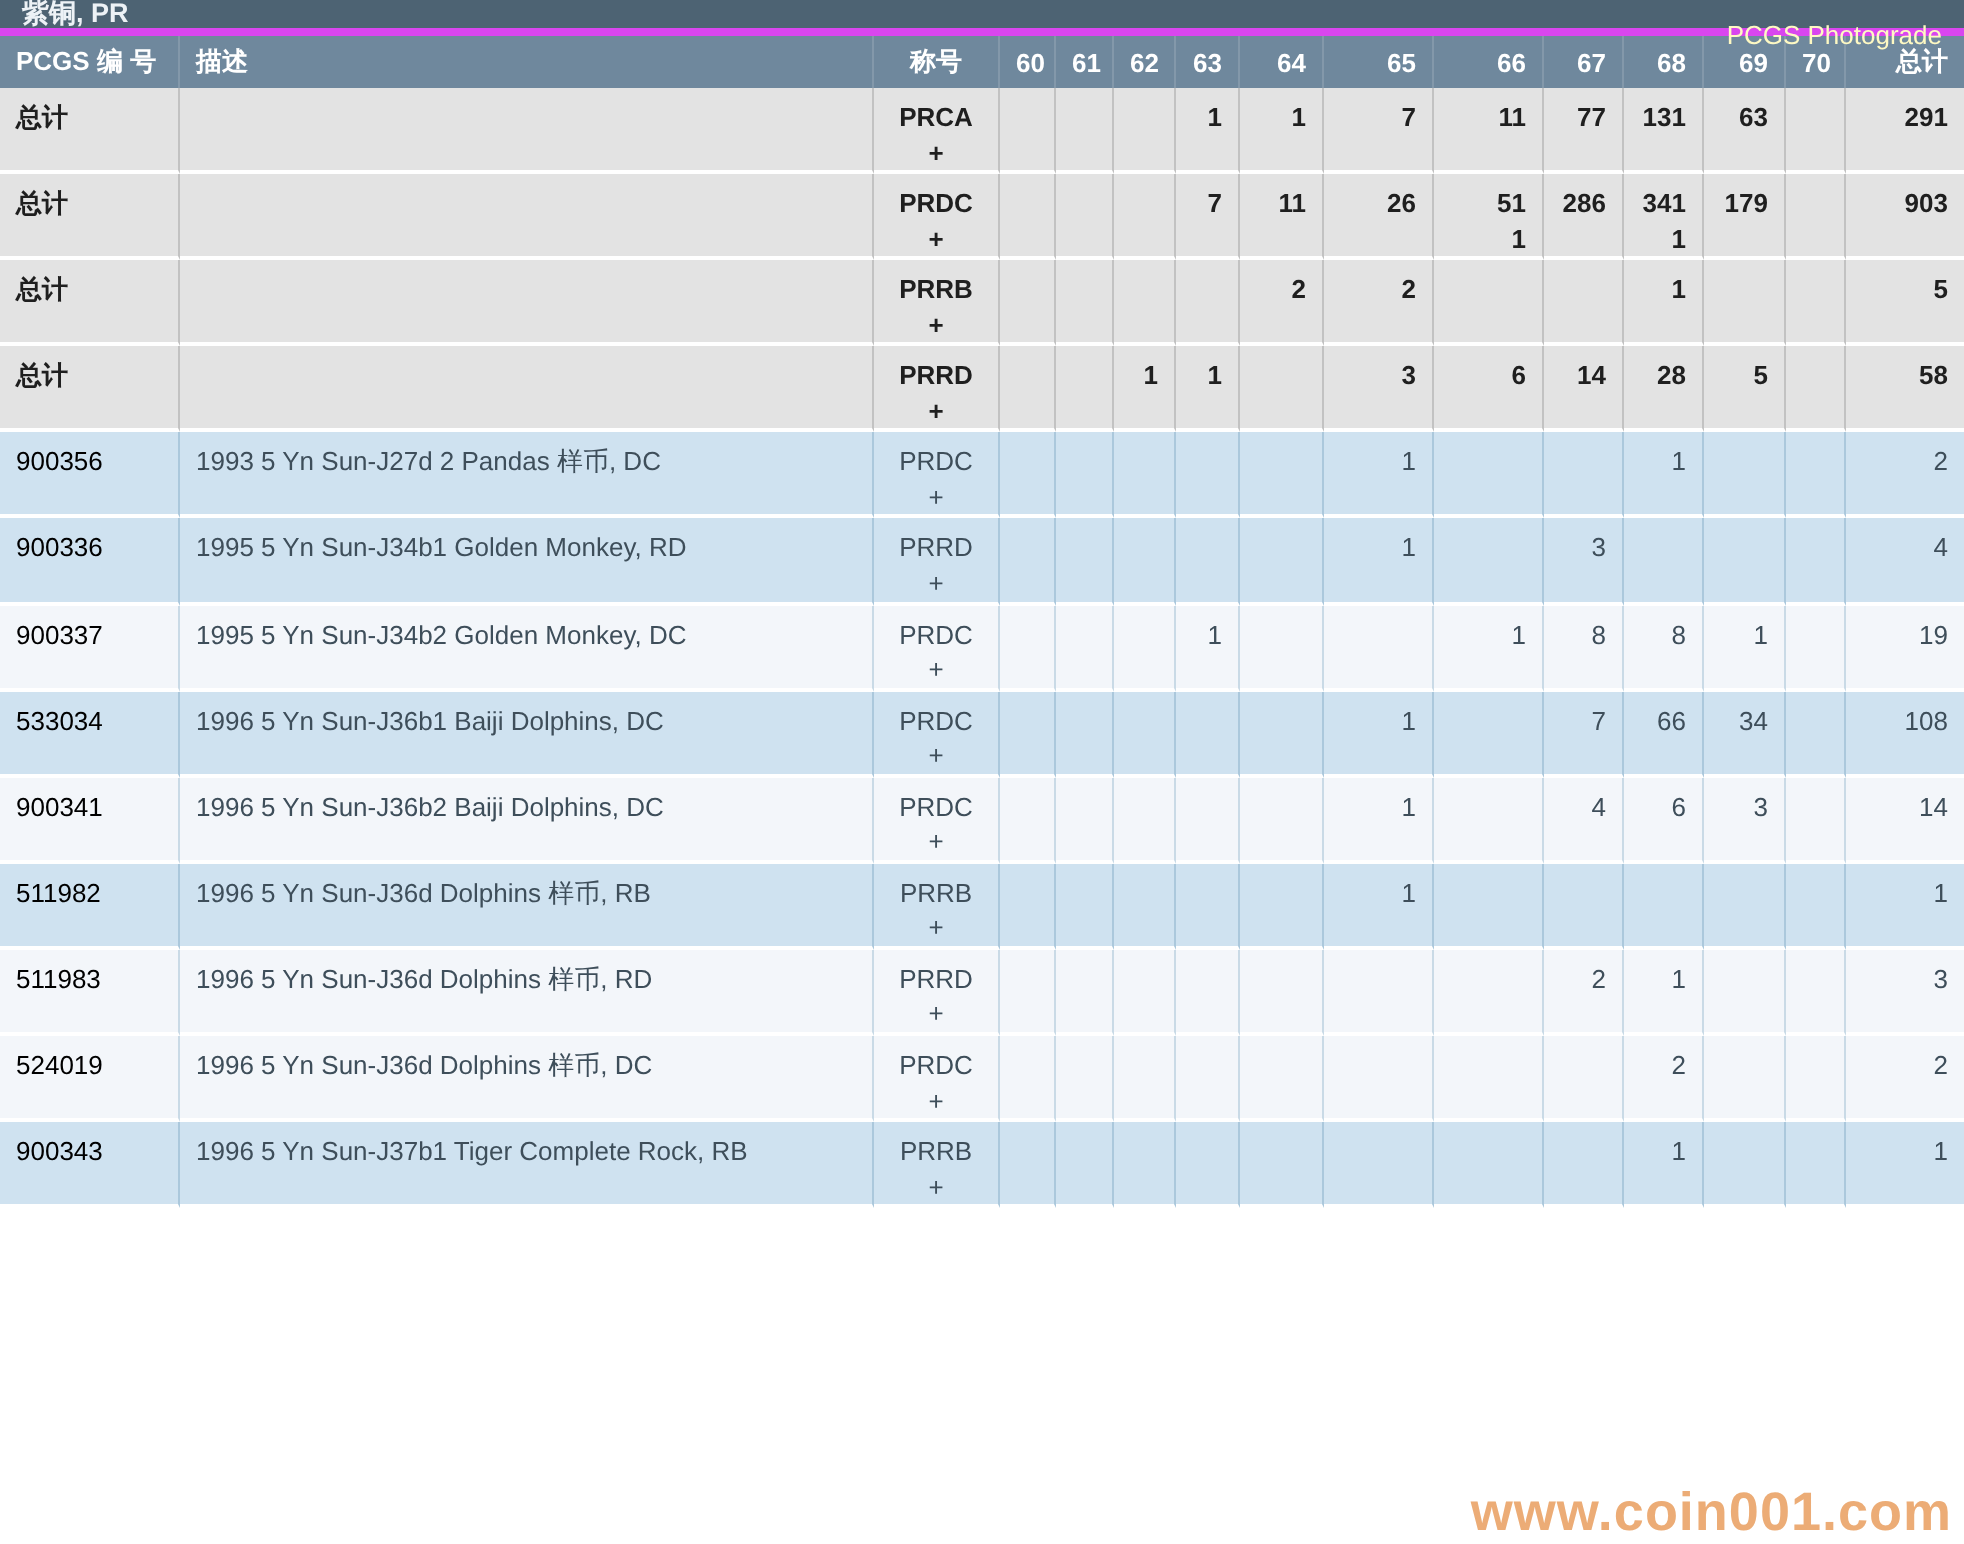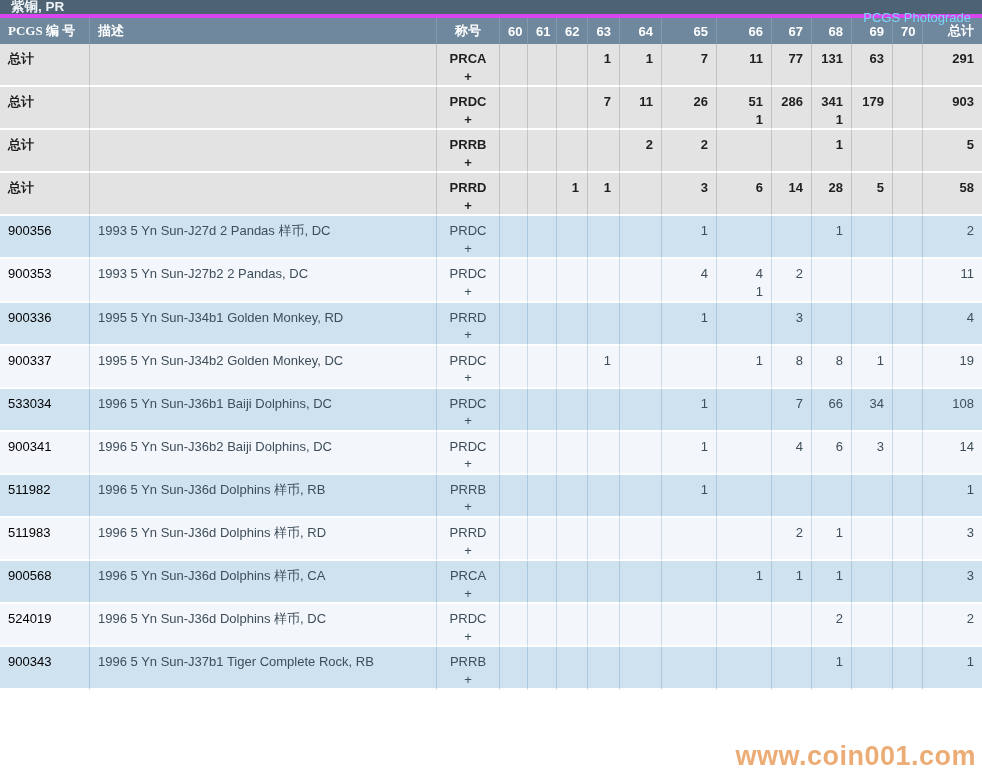--- a/index.html
+++ b/index.html
@@ -7,30 +7,30 @@
     width:982px; height:772px; overflow:hidden; position:relative;
     font-family:"Liberation Sans","DejaVu Sans",sans-serif;
     background:#ffffff;
   }
   .topbar {
     height:18px; background:#4d6373; border-bottom:4px solid #d946ef;
     display:flex; align-items:center; justify-content:space-between;
     padding:0 11px; box-sizing:border-box;
   }
   .topbar .title { color:#edf2f6; font-weight:bold; font-size:13.5px; }
-  .topbar .pg-link { color:#7dd3fc; font-size:13px; text-decoration:none; cursor:pointer;margin-top:20px; }
+  .topbar .pg-link { color:#fef9c3; font-size:13px; text-decoration:none; cursor:pointer;margin-top:20px; }
 
   table { width:982px; border-collapse:separate; border-spacing:0; table-layout:fixed; }
   thead th {
     background:#6f889d; color:#ffffff; font-weight:bold; font-size:13px;
     height:26px; padding:0 8px; box-sizing:border-box;
     border-right:1px solid rgba(255,255,255,0.14); white-space:nowrap; overflow:hidden;
   }
   thead th:last-child { border-right:none; }
-  th.c-pcgs, th.c-desc { text-align:left;font-family:Liberation Serif, serif; }
+  th.c-pcgs, th.c-desc { text-align:left; }
   th.c-desig { text-align:center; }
   th.c-num, th.c-total { text-align:right; }
 
   tbody td {
     vertical-align:top; padding:6px 8px 0 8px; font-size:13px; height:42px;
     box-sizing:border-box; border-bottom:2px solid #ffffff;
     white-space:pre-line; line-height:1.35; overflow:hidden;
   }
   td.c-num, td.c-total { text-align:right; }
   td.c-desig { text-align:center; padding-left:2px; padding-right:2px; }
@@ -176,38 +176,20 @@
         <td class="c-num"></td>
         <td class="c-num"></td>
         <td class="c-num">1</td>
         <td class="c-num"></td>
         <td class="c-num"></td>
         <td class="c-num">1</td>
         <td class="c-num"></td>
         <td class="c-num"></td>
         <td class="c-total">2</td>
       </tr>
-      <tr class="data data-white">
-        <td><a class="pcgs">900353</a></td>
-        <td>1993 5 Yn Sun-J27b2 2 Pandas, DC</td>
-        <td class="c-desig"><div>PRDC</div><div class="desig-plus">+</div></td>
-        <td class="c-num"></td>
-        <td class="c-num"></td>
-        <td class="c-num"></td>
-        <td class="c-num"></td>
-        <td class="c-num"></td>
-        <td class="c-num">4</td>
-        <td class="c-num">4
-1</td>
-        <td class="c-num">2</td>
-        <td class="c-num"></td>
-        <td class="c-num"></td>
-        <td class="c-num"></td>
-        <td class="c-total">11</td>
-      </tr>
       <tr class="data data-blue">
         <td><a class="pcgs">900336</a></td>
         <td>1995 5 Yn Sun-J34b1 Golden Monkey, RD</td>
         <td class="c-desig"><div>PRRD</div><div class="desig-plus">+</div></td>
         <td class="c-num"></td>
         <td class="c-num"></td>
         <td class="c-num"></td>
         <td class="c-num"></td>
         <td class="c-num"></td>
         <td class="c-num">1</td>
@@ -296,37 +278,20 @@
         <td class="c-num"></td>
         <td class="c-num"></td>
         <td class="c-num"></td>
         <td class="c-num"></td>
         <td class="c-num">2</td>
         <td class="c-num">1</td>
         <td class="c-num"></td>
         <td class="c-num"></td>
         <td class="c-total">3</td>
       </tr>
-      <tr class="data data-blue">
-        <td><a class="pcgs">900568</a></td>
-        <td>1996 5 Yn Sun-J36d Dolphins 样币, CA</td>
-        <td class="c-desig"><div>PRCA</div><div class="desig-plus">+</div></td>
-        <td class="c-num"></td>
-        <td class="c-num"></td>
-        <td class="c-num"></td>
-        <td class="c-num"></td>
-        <td class="c-num"></td>
-        <td class="c-num"></td>
-        <td class="c-num">1</td>
-        <td class="c-num">1</td>
-        <td class="c-num">1</td>
-        <td class="c-num"></td>
-        <td class="c-num"></td>
-        <td class="c-total">3</td>
-      </tr>
       <tr class="data data-white">
         <td><a class="pcgs">524019</a></td>
         <td>1996 5 Yn Sun-J36d Dolphins 样币, DC</td>
         <td class="c-desig"><div>PRDC</div><div class="desig-plus">+</div></td>
         <td class="c-num"></td>
         <td class="c-num"></td>
         <td class="c-num"></td>
         <td class="c-num"></td>
         <td class="c-num"></td>
         <td class="c-num"></td>

